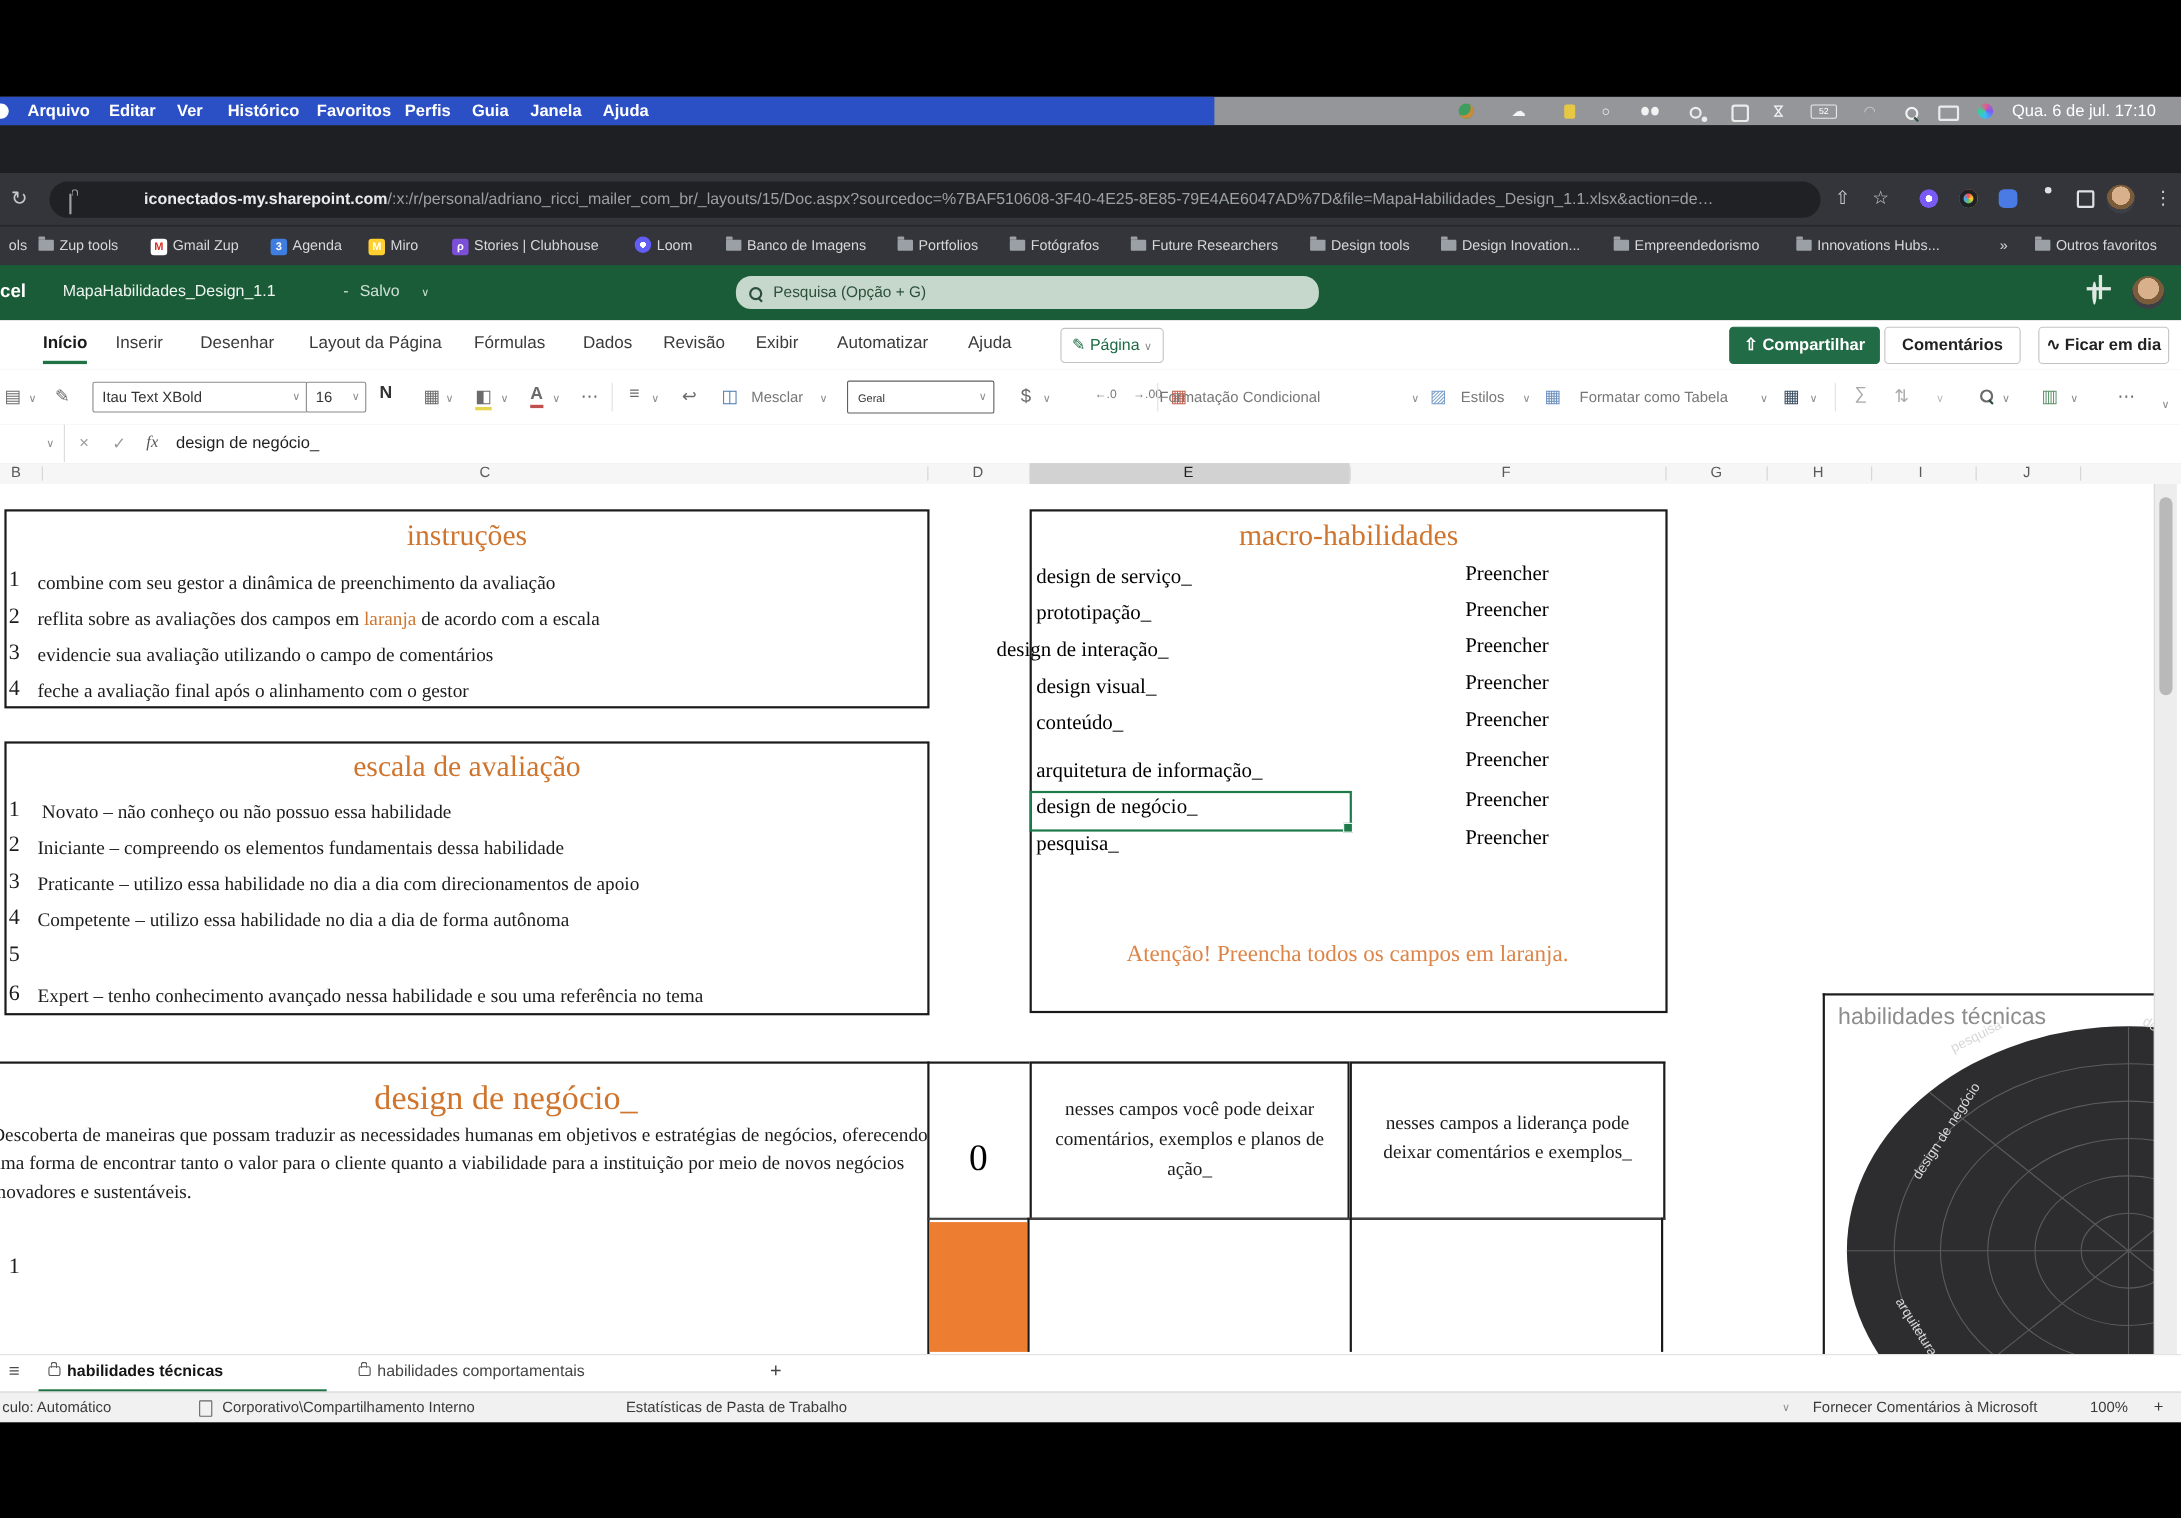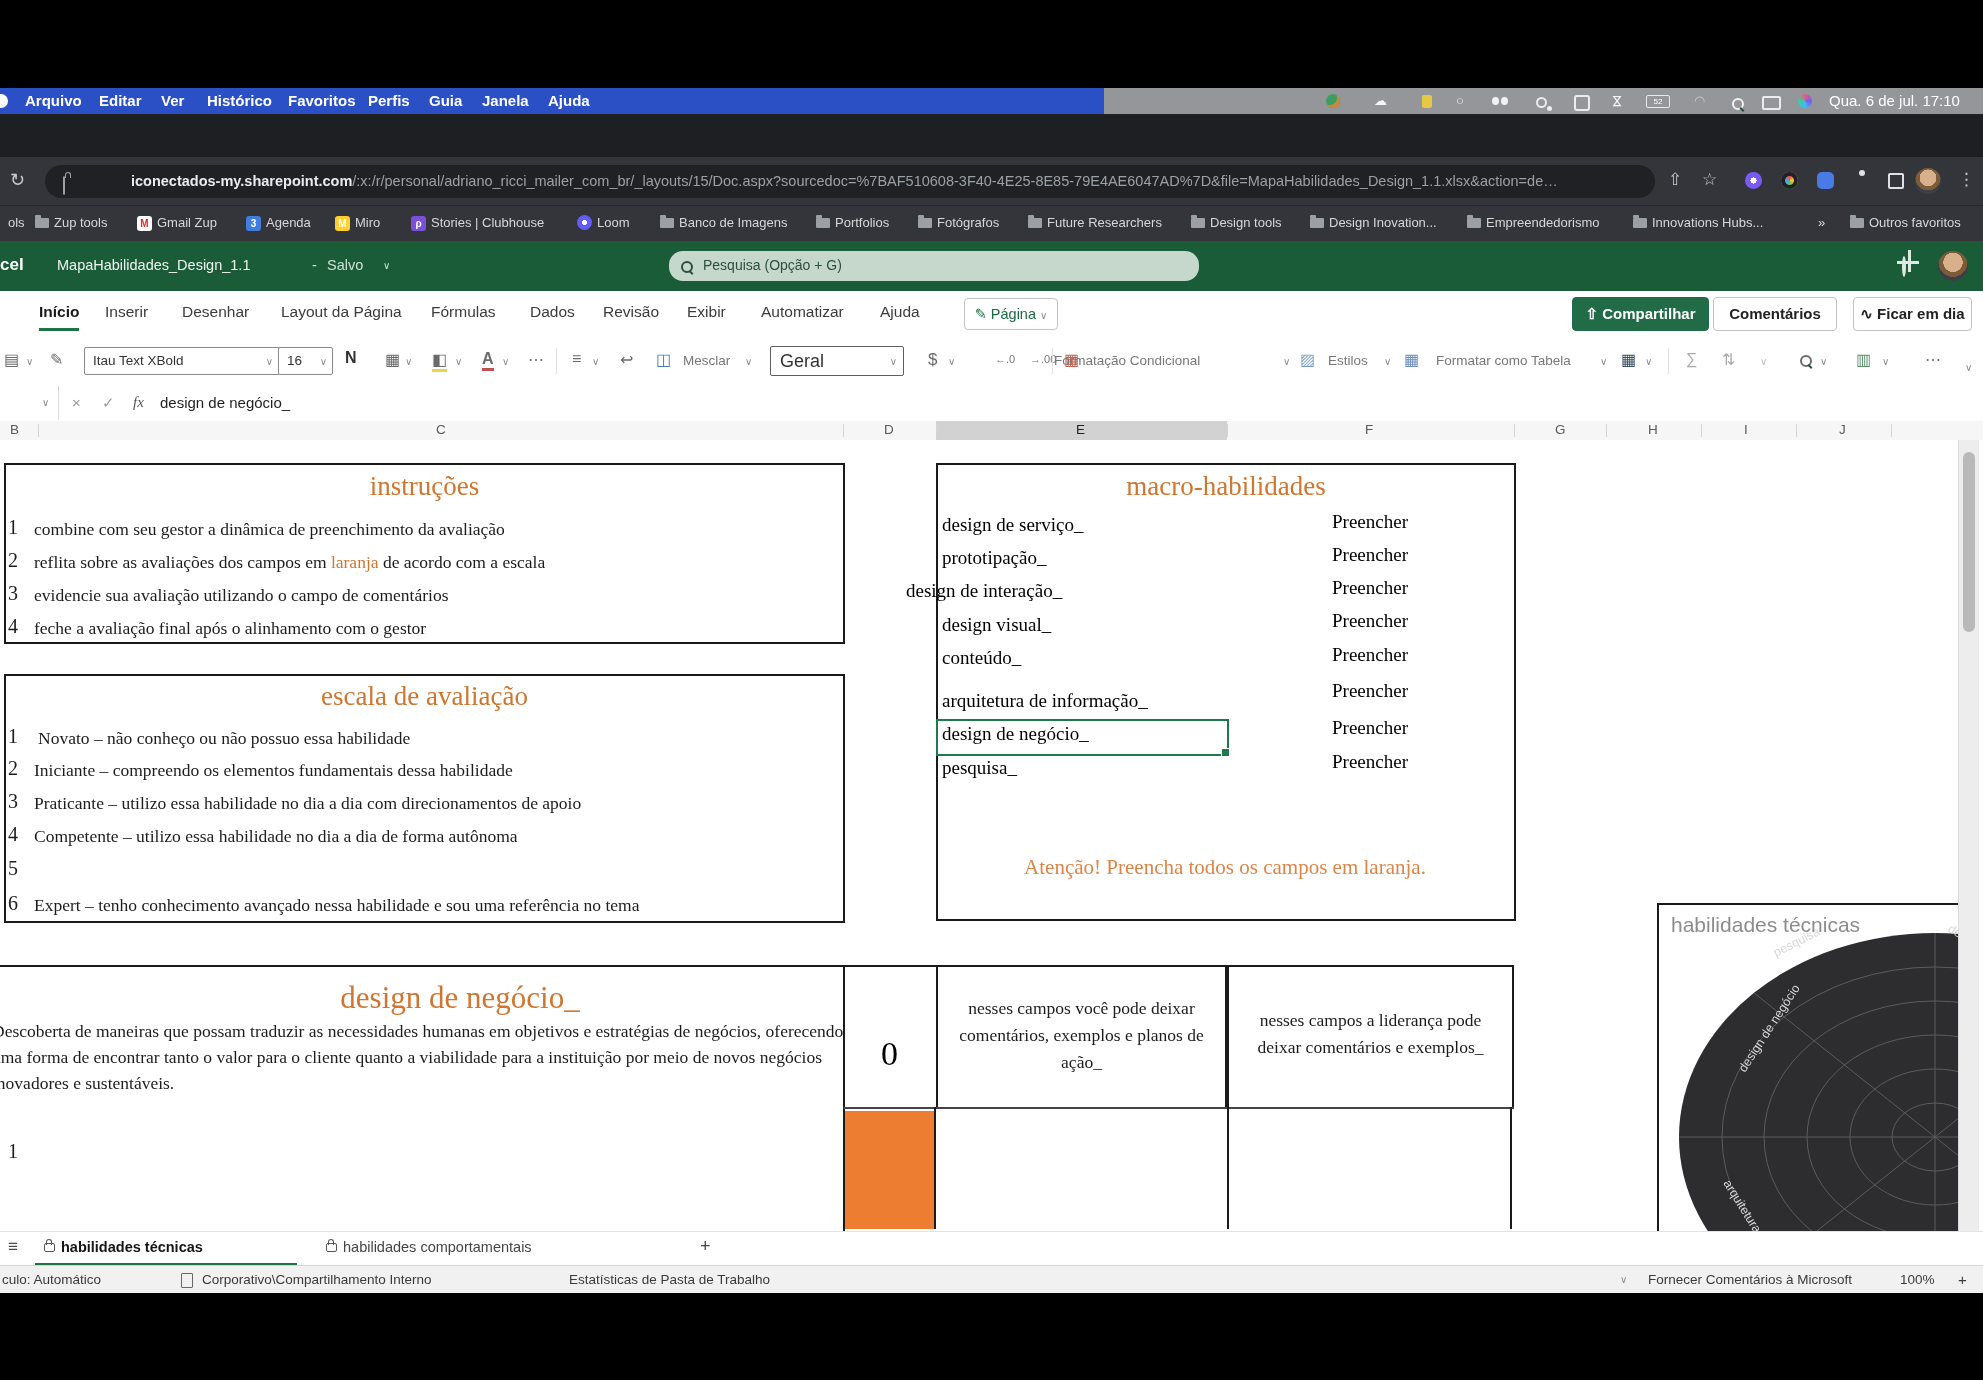--- a/index.html
+++ b/index.html
@@ -311,21 +311,21 @@
     <span class="abs cv" style="left:502px;top:20px">∨</span>
     <span class="abs tb" style="left:528px">⋯</span>
     <div class="abs vsep" style="left:556px"></div>
     <span class="abs tb" style="left:572px">≡</span>
     <span class="abs cv" style="left:592px;top:20px">∨</span>
     <span class="abs tb" style="left:620px">↩</span>
     <span class="abs tb" style="left:656px;color:#4a7ab0;">◫</span>
     <span class="abs tb-lbl" style="left:683px">Mesclar</span>
     <span class="abs cv" style="left:745px;top:20px">∨</span>
     <div class="abs tb-box" style="left:770px;top:10px;width:132px;height:28px;line-height:28px;border-color:#5f5f5f;">
-      <span style="margin-left:9px;font-size:18px;">Geral</span>
+      <span style="margin-left:9px;font-size:10px;">Geral</span>
       <span class="cv abs" style="right:6px;top:1px;">∨</span>
     </div>
     <span class="abs tb" style="left:928px;font-size:17px;">$</span>
     <span class="abs cv" style="left:948px;top:20px">∨</span>
     <span class="abs tb-lbl" style="left:995px;font-size:11px;">←.0</span>
     <span class="abs tb-lbl" style="left:1030px;font-size:11px;">→.00</span>
     <div class="abs vsep" style="left:1052px"></div>
     <span class="abs tb" style="left:1064px;color:#c4604f;">▦</span>
     <span class="abs tb-lbl" style="left:1054px">Formatação Condicional</span>
     <span class="abs cv" style="left:1283px;top:20px">∨</span>

